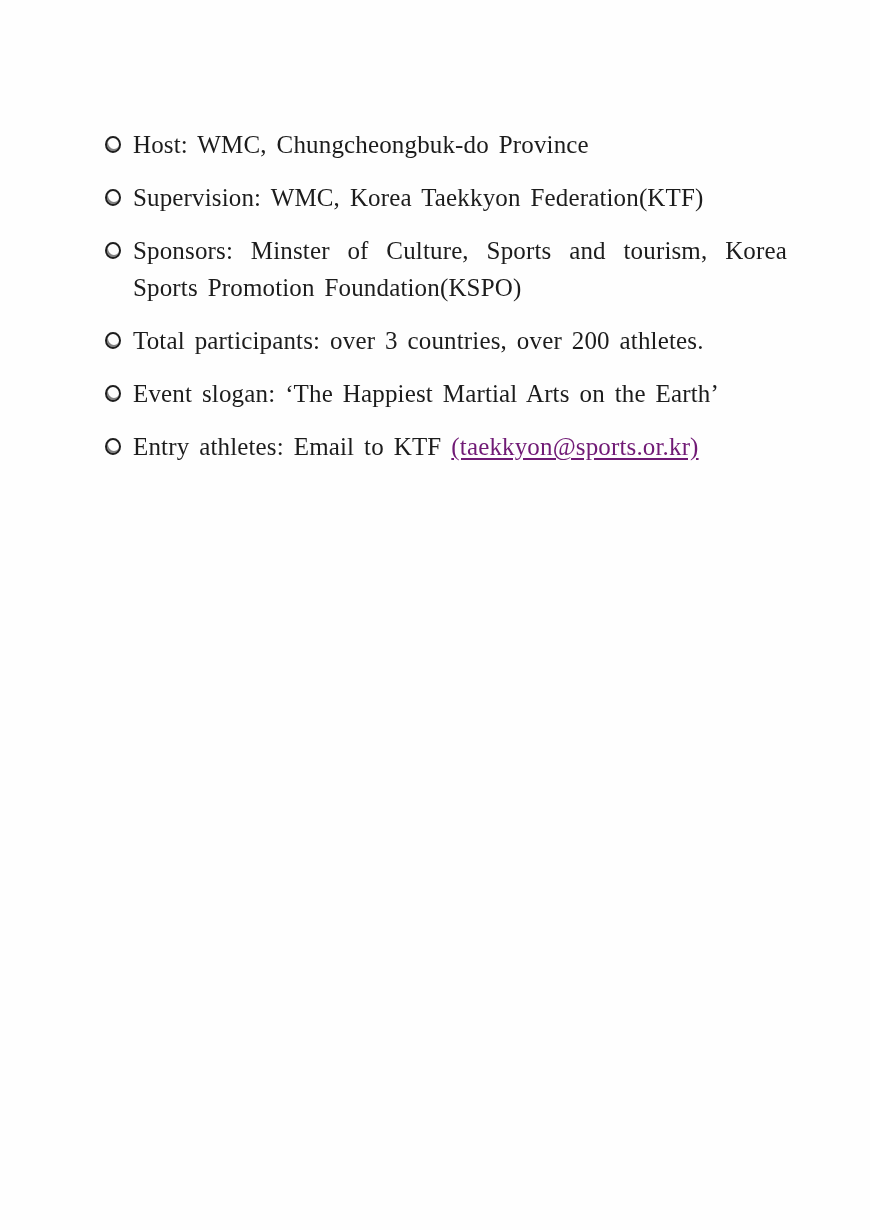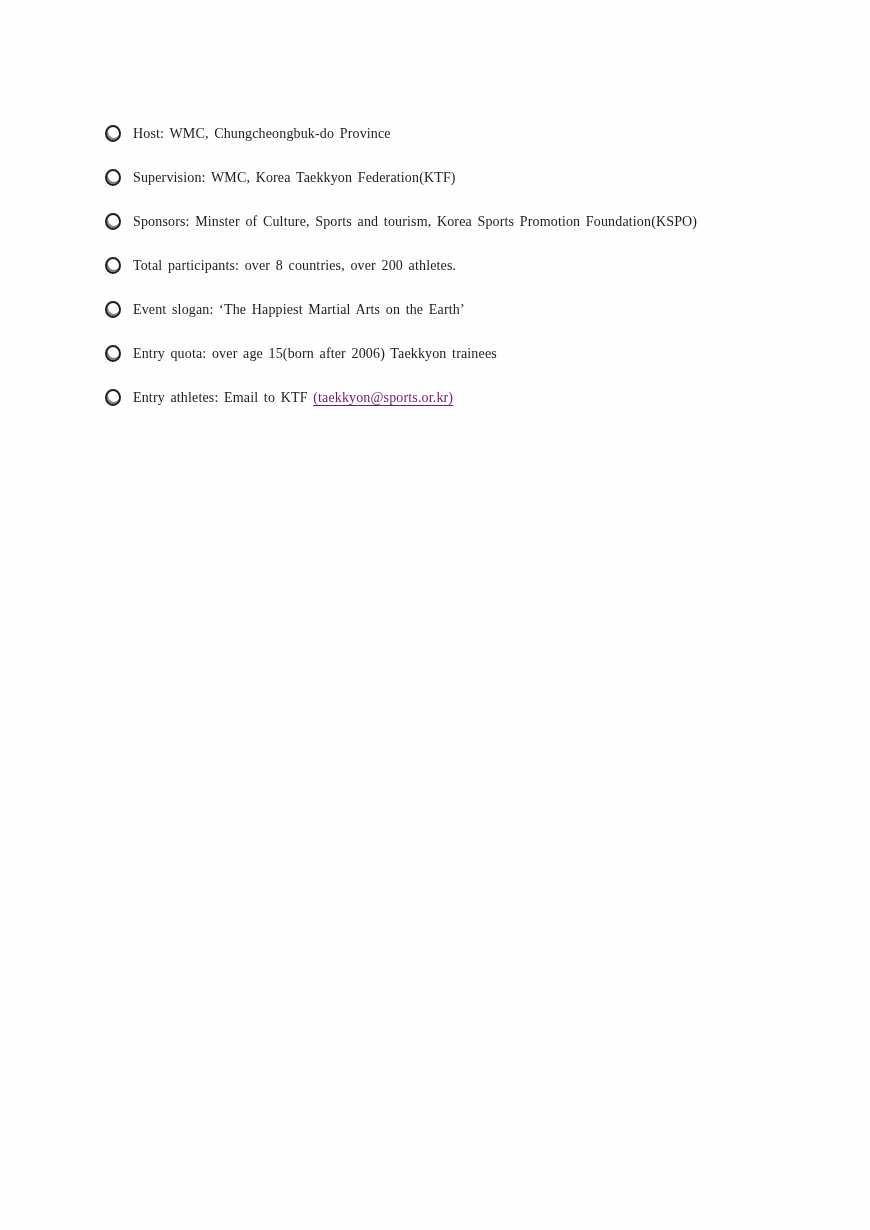--- a/index.html
+++ b/index.html
@@ -14,22 +14,22 @@
     box-sizing: border-box;
     background: #fefefe;
     padding: 110px 83px 0 105px;
     font-family: "Liberation Serif", "DejaVu Serif", serif;
     color: #1c1c1c;
     overflow: hidden;
   }
   .item {
     display: flex;
     align-items: flex-start;
-    margin: 5px 0 7px 0;
-    font-size: 14px;
+    margin: 16px 0 7px 0;
+    font-size: 25px;
     line-height: 37px;
     word-spacing: 0.14em;
     letter-spacing: 0.15px;
   }
   .marker {
     flex: 0 0 28px;
     width: 28px;
     height: 37px;
     display: flex;
     align-items: center;
@@ -95,40 +95,34 @@
     <span class="marker">
         <span class="bullet-circle"></span>
       </span>
     <div class="text">Sponsors: Minster of Culture, Sports and tourism, Korea Sports Promotion Foundation(KSPO)</div>
   </div>
 
   <div class="item single">
     <span class="marker">
         <span class="bullet-circle"></span>
       </span>
-    <div class="text">Total participants: over 8 countries, over 200 athletes.</div>
+    <div class="text">Total participants: over 3 countries, over 200 athletes.</div>
   </div>
 
   <div class="item single">
     <span class="marker">
         <span class="bullet-circle"></span>
       </span>
     <div class="text">Event slogan: ‘The Happiest Martial Arts on the Earth’</div>
   </div>
 
 
 
 
 
-  <div class="item single">
-    <span class="marker">
-        <span class="bullet-circle"></span>
-      </span>
-    <div class="text">Entry quota: over age 15(born after 2006) Taekkyon trainees</div>
-  </div>
 
   <div class="item single">
     <span class="marker">
         <span class="bullet-circle"></span>
       </span>
     <div class="text"><span>Entry athletes: Email to KTF </span><a class="email-link">(taekkyon@sports.or.kr)</a></div>
   </div>
 
 </div>
 

